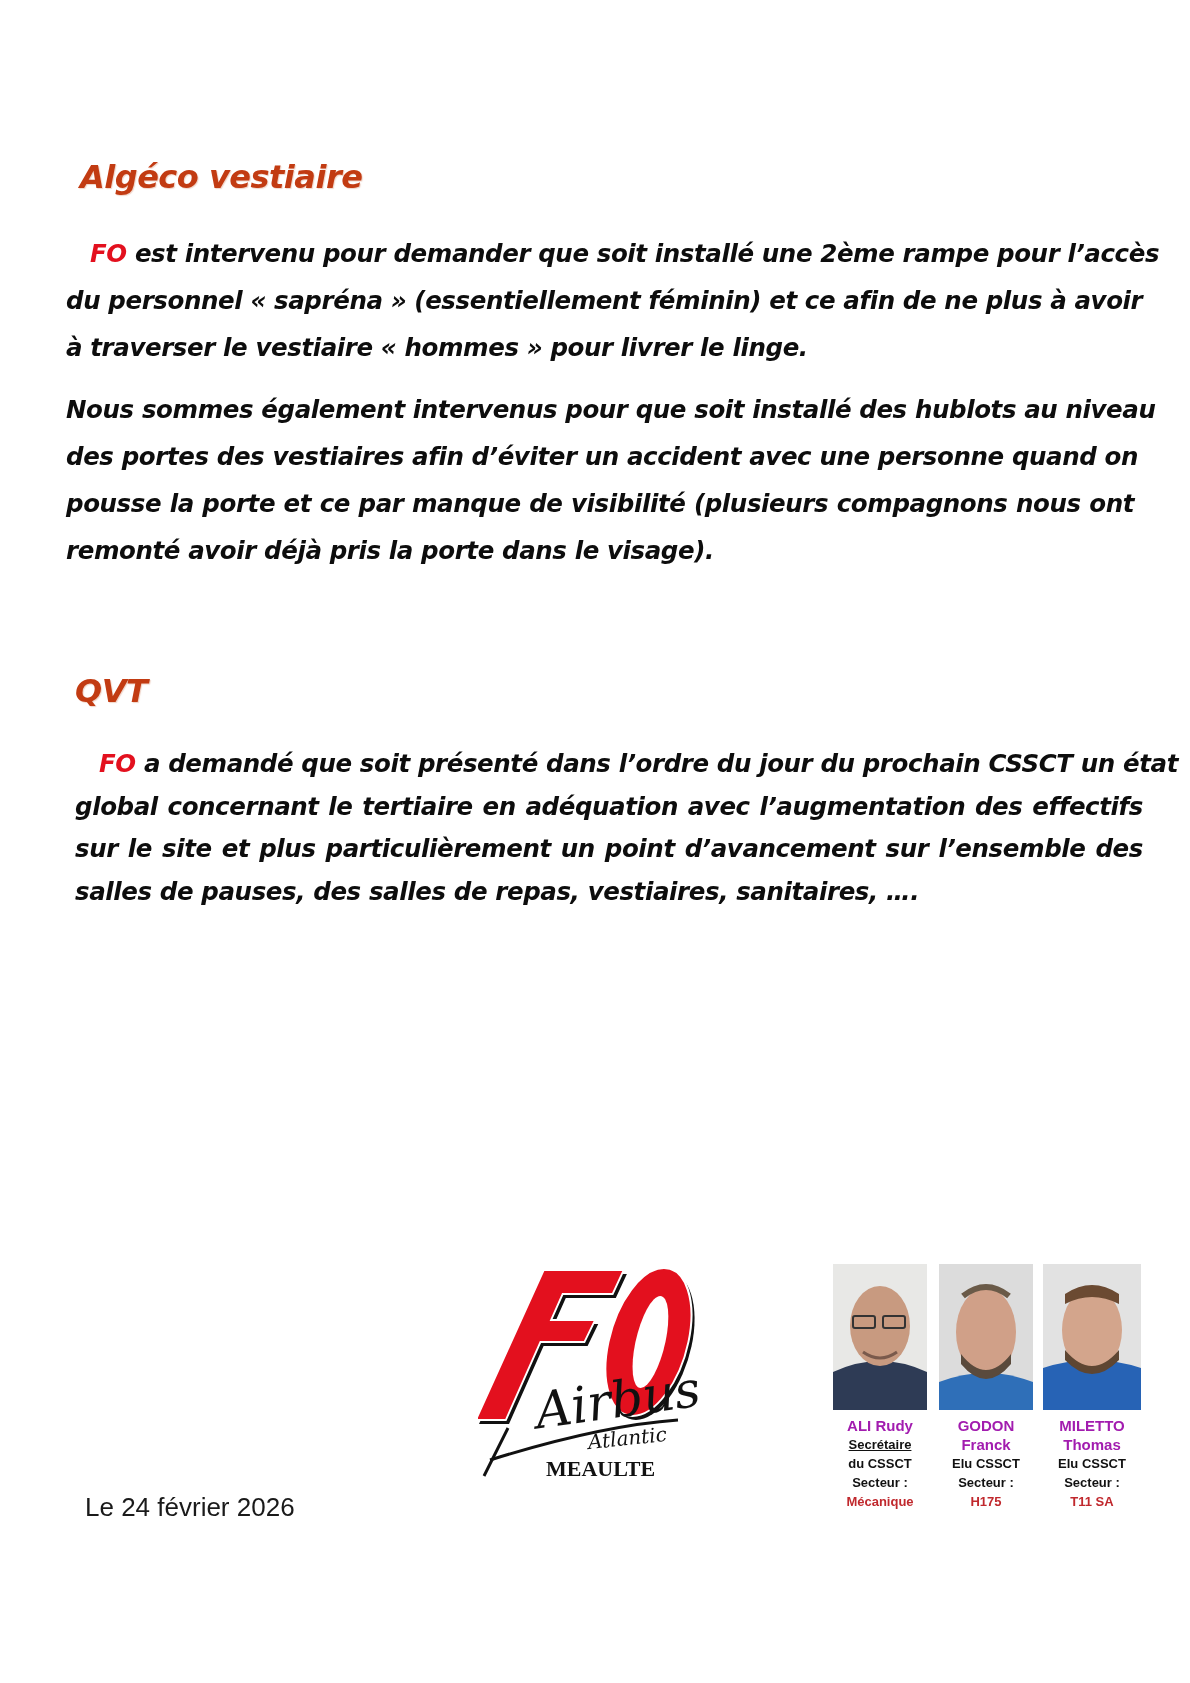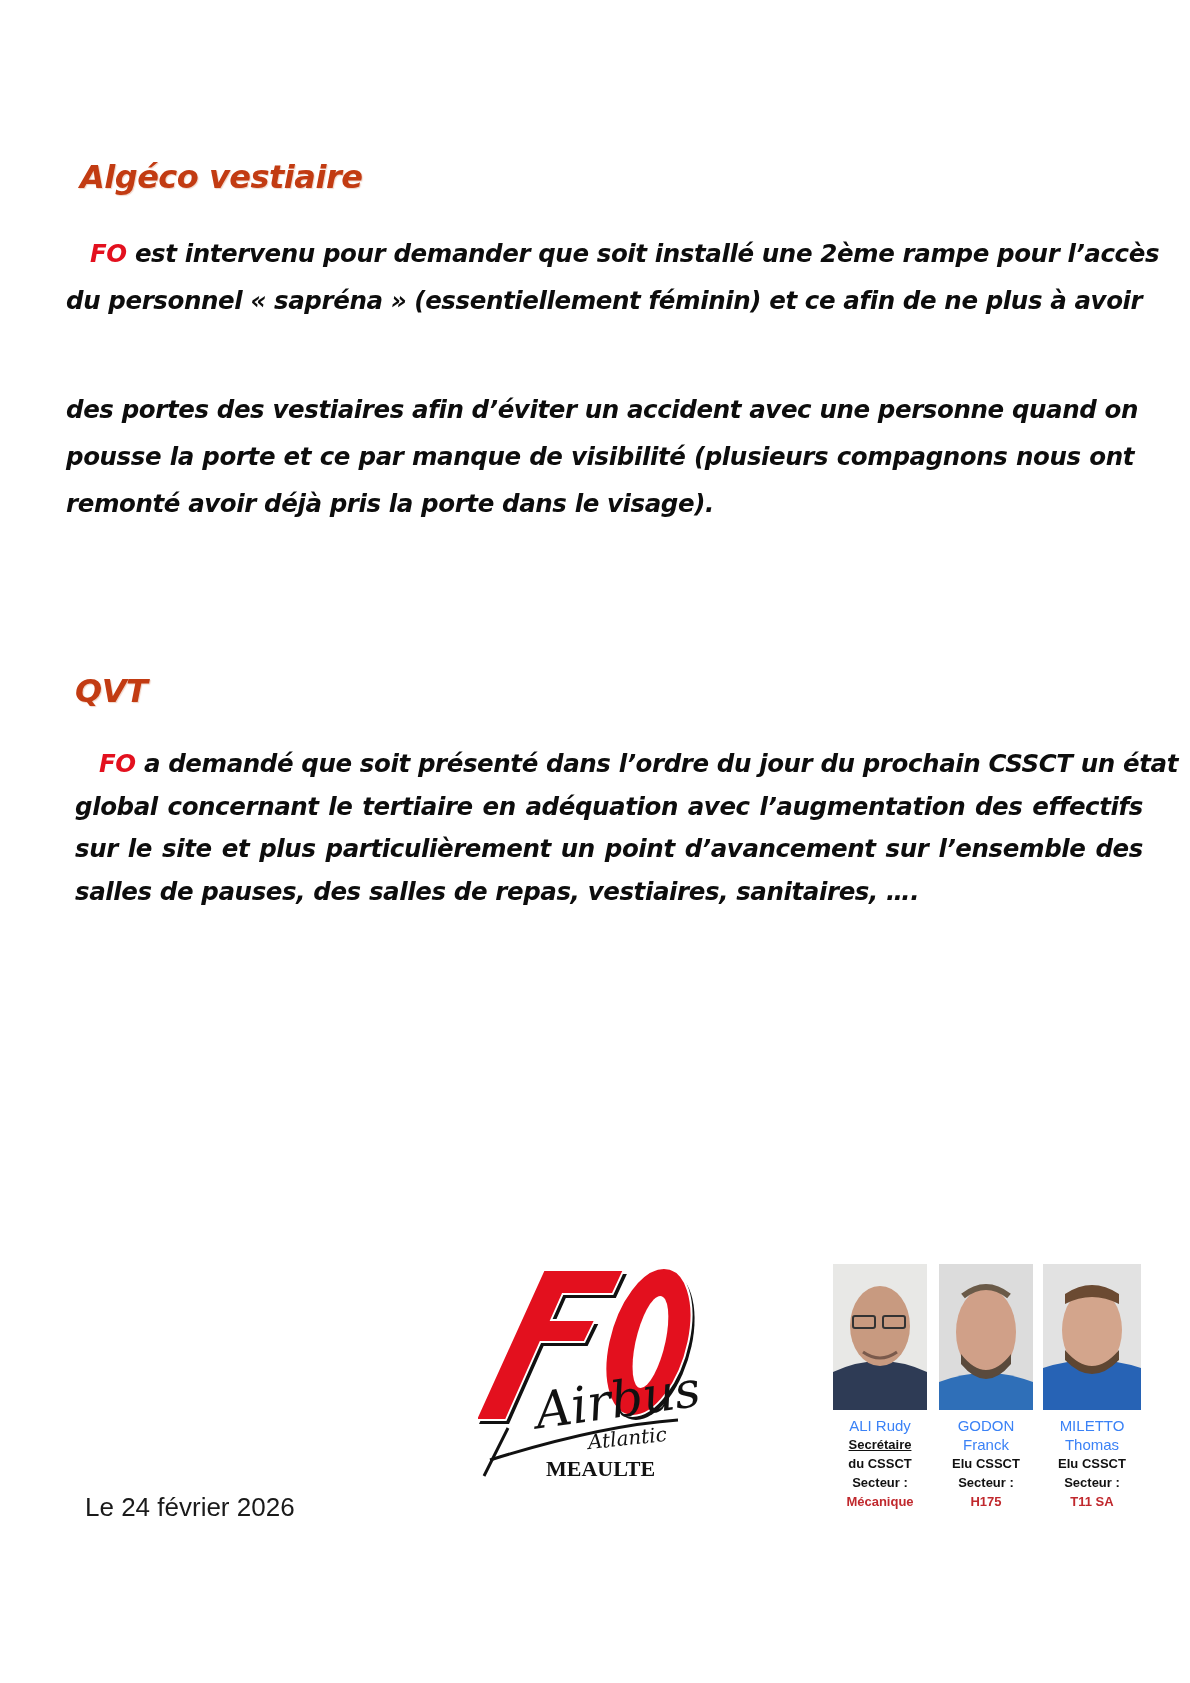--- a/index.html
+++ b/index.html
@@ -13,36 +13,38 @@
   .para .line { display:block; white-space:nowrap; text-align-last:justify; text-align:justify; }
   .para .line.last { text-align-last:left; }
   .fo { color:#e3101e;margin-left:24px; }
   .date { font-family:"Liberation Sans", sans-serif; font-size:26px; color:#1a1a1a; }
 
   
   .logo { width:230px; height:230px; }
   
   .person { width:100px; text-align:center; font-family:"Liberation Sans", sans-serif; }
   .photo { width:94px; height:146px; margin:0 auto; position:relative; overflow:hidden; background:#e9e9ea; }
-  .pname { font-size:15px; color:#3b82f6; line-height:19px; margin-top:6px; }
+  .pname { font-size:15px; color:#a21caf; line-height:19px; margin-top:6px;font-weight:bold; }
   .prole { font-size:13px; font-weight:bold; color:#111; line-height:19px; }
   .prole.u { text-decoration:underline; }
   .psector { font-size:13px; font-weight:bold; color:#c0282d; line-height:19px; }
 </style>
 </head>
 <body>
 
 <h2 class="abs heading" style="left:80px; top:158px;">Algéco vestiaire</h2>
 
 <div class="abs para" style="left:66px; top:230px; width:1068px; line-height:47px;">
   <span class="line"><span class="fo">FO</span><span> est intervenu pour demander que soit installé une 2ème rampe pour l’accès</span></span>
   <span class="line">du personnel « sapréna » (essentiellement féminin) et ce afin de ne plus à avoir</span>
+  <span class="line last">à traverser le vestiaire « hommes » pour livrer le linge.</span>
 </div>
 
 <div class="abs para" style="left:66px; top:386px; width:1068px; line-height:47px;">
+  <span class="line">Nous sommes également intervenus pour que soit installé des hublots au niveau</span>
   <span class="line">des portes des vestiaires afin d’éviter un accident avec une personne quand on</span>
   <span class="line">pousse la porte et ce par manque de visibilité (plusieurs compagnons nous ont</span>
   <span class="line last">remonté avoir déjà pris la porte dans le visage).</span>
 </div>
 
 <h2 class="abs heading" style="left:75px; top:672px;">QVT</h2>
 
 <div class="abs para" style="left:75px; top:743px; width:1068px; line-height:42.5px;">
   <span class="line"><span class="fo">FO</span><span> a demandé que soit présenté dans l’ordre du jour du prochain CSSCT un état</span></span>
   <span class="line">global concernant le tertiaire en adéquation avec l’augmentation des effectifs</span>

